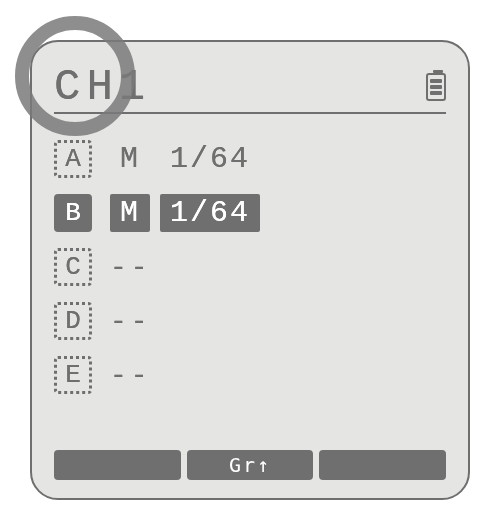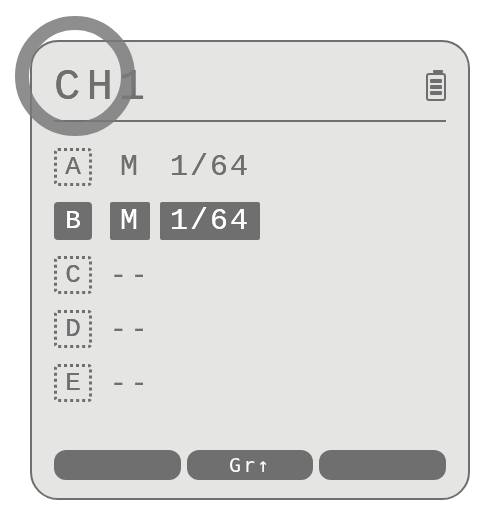--- a/index.html
+++ b/index.html
@@ -3,40 +3,40 @@
 <meta charset="utf-8">
 <style>
   html,body{margin:0;padding:0;background:#fff;font-family:monospace}
   .stage{width:500px;height:530px;position:relative}
   .panel{
     position:absolute;left:30px;top:40px;width:440px;height:460px;
     background:#e5e5e3;border:2px solid #6f6f6f;border-radius:28px;
     box-sizing:border-box;padding:20px 22px 18px 22px
   }
   .hdr{display:flex;align-items:center;justify-content:space-between;
-       border-bottom:2px solid #6f6f6f;padding-bottom:8px}
+       border-bottom:2px solid #6f6f6f;}
   .title{font-size:44px;letter-spacing:6px;color:#6f6f6f}
   .batt{width:20px;height:28px;border:2px solid #6f6f6f;border-radius:3px;
         position:relative;display:flex;flex-direction:column;justify-content:space-evenly;
         padding:2px;box-sizing:border-box}
   .batt:before{content:"";position:absolute;top:-5px;left:5px;width:10px;height:3px;
                background:#6f6f6f;border-radius:1px}
   .batt i{display:block;height:4px;background:#6f6f6f;border-radius:1px}
   .rows{margin-top:18px}
   .row{display:flex;align-items:center;height:54px;gap:18px}
   .glyph{width:38px;height:38px;border:3px dotted #6f6f6f;border-radius:4px;
          display:flex;align-items:center;justify-content:center;
          font-size:26px;color:#6f6f6f;box-sizing:border-box}
   .glyph.sel{background:#6f6f6f;color:#fff;border:3px solid #6f6f6f}
   .vals{display:flex;gap:10px;font-size:30px;letter-spacing:2px;color:#6f6f6f}
   .pill{padding:2px 10px;border-radius:2px}
   .pill.dark{background:#6f6f6f;color:#fff}
   .empty{font-size:28px;color:#6f6f6f;letter-spacing:4px}
   .soft{position:absolute;left:22px;right:22px;bottom:18px;display:flex;gap:6px}
-  .sk{flex:1;height:30px;background:#6f6f6f;border-radius:12px;
+  .sk{flex:1;height:30px;background:#6f6f6f;border-radius:4px;
       display:flex;align-items:center;justify-content:center;color:#fff;
       font-size:20px;letter-spacing:2px}
   .sk.blank{background:#6f6f6f}
   .ring{position:absolute;left:15px;top:16px;width:120px;height:120px;
         border:14px solid #7a7a7a;border-radius:50%;box-sizing:border-box;
         opacity:.85;pointer-events:none}
   .dotty{font-family:"Courier New",monospace;text-shadow:0 0 0 currentColor}
 </style>
 </head>
 <body>

